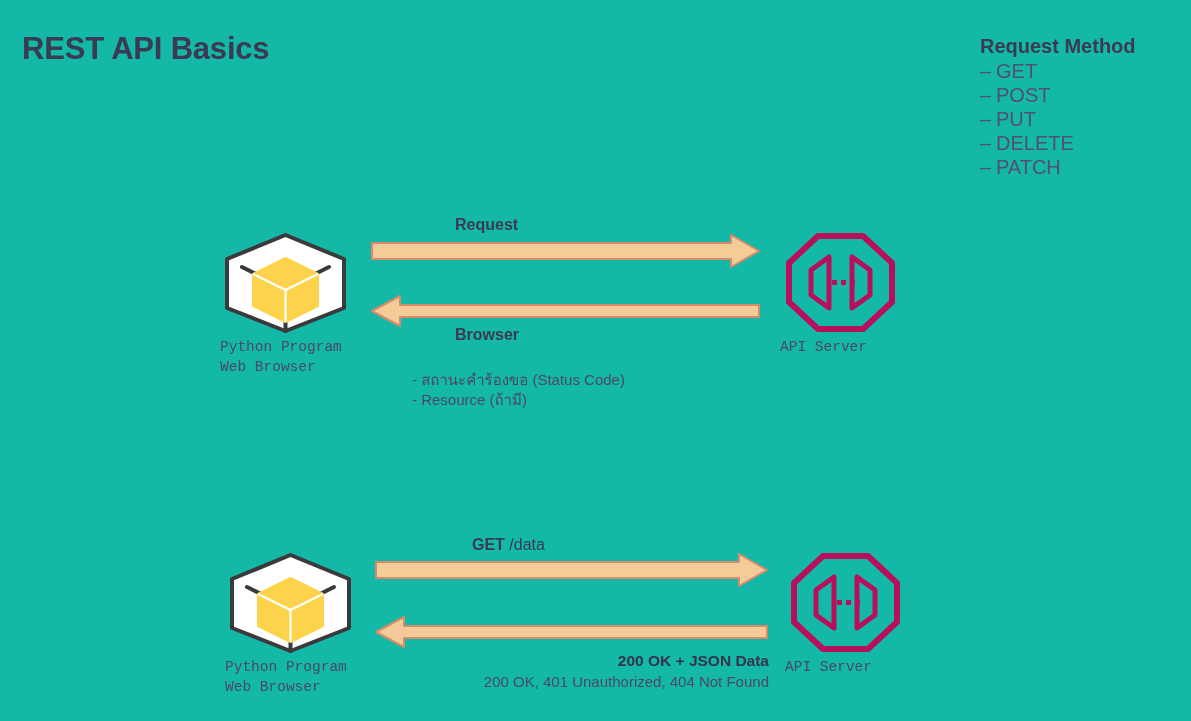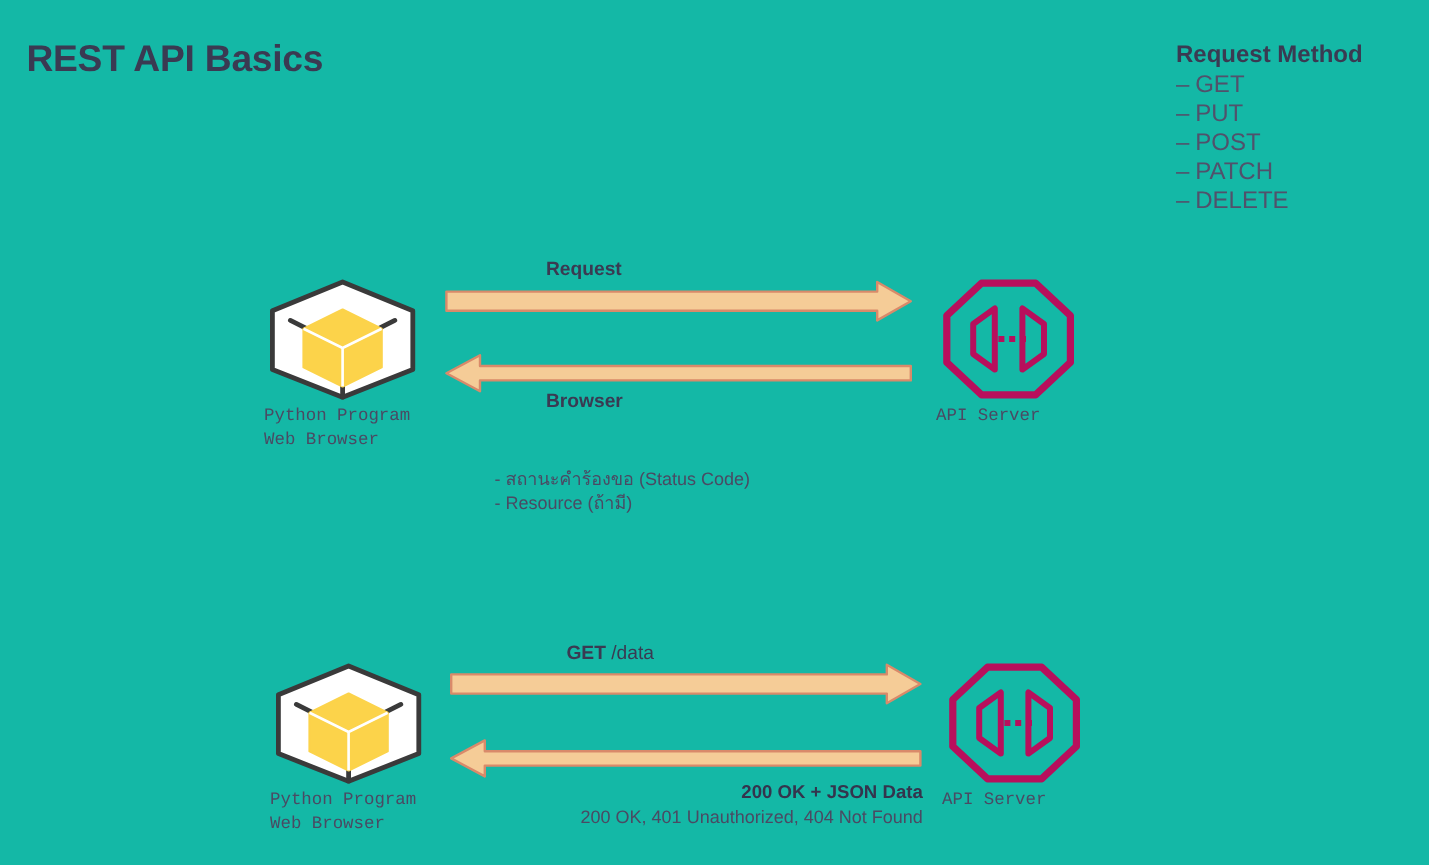--- a/index.html
+++ b/index.html
@@ -117,30 +117,30 @@
 
   <div class="page-title">REST API Basics</div>
 
   <div class="methods-panel">
     <div class="methods-title">Request Method</div>
     <ul class="methods-list">
       <li>
         <span class="dash">–</span><span>GET</span>
       </li>
       <li>
+        <span class="dash">–</span><span>POST</span>
+      </li>
+      <li>
         <span class="dash">–</span><span>PUT</span>
       </li>
       <li>
-        <span class="dash">–</span><span>POST</span>
+        <span class="dash">–</span><span>DELETE</span>
       </li>
       <li>
         <span class="dash">–</span><span>PATCH</span>
-      </li>
-      <li>
-        <span class="dash">–</span><span>DELETE</span>
       </li>
     </ul>
   </div>
 
 
   <div class="node" style="left:220px; top:232px; width:131px;">
     <svg width="131" height="101" viewBox="0 0 131 101" aria-hidden="true">
       <polygon points="65.5,3 124,27 124,76 65.5,99 7,76 7,27" fill="#ffffff" stroke="#3a3a3a" stroke-width="4" stroke-linejoin="round"></polygon>
       <line x1="22" y1="35" x2="46" y2="47" stroke="#3a3a3a" stroke-width="4" stroke-linecap="round"></line>
       <line x1="109" y1="35" x2="85" y2="47" stroke="#3a3a3a" stroke-width="4" stroke-linecap="round"></line>
@@ -176,21 +176,21 @@
   <svg style="position:absolute; left:371px; top:234px;" width="390" height="34" aria-hidden="true">
     <polygon points="1,9 360,9 360,1 388,17 360,33 360,25 1,25" fill="#f5cc97" stroke="#d98a6a" stroke-width="2" stroke-linejoin="round"></polygon>
   </svg>
 
   <svg style="position:absolute; left:371px; top:294px;" width="390" height="34" aria-hidden="true">
     <polygon points="388,11 29,11 29,2 1,17 29,32 29,23 388,23" fill="#f5cc97" stroke="#d98a6a" stroke-width="2" stroke-linejoin="round"></polygon>
   </svg>
 
   <div class="arrow-label bold" style="left:455px; top:326px; width:200px;">Browser</div>
 
-  <div class="flow-note" style="left:412px; top:390px;">
+  <div class="flow-note" style="left:412px; top:370px;">
     <div>- สถานะคำร้องขอ (Status Code)</div>
     <div>- Resource (ถ้ามี)</div>
   </div>
 
   <div class="node" style="left:225px; top:552px; width:131px;">
     <svg width="131" height="101" viewBox="0 0 131 101" aria-hidden="true">
       <polygon points="65.5,3 124,27 124,76 65.5,99 7,76 7,27" fill="#ffffff" stroke="#3a3a3a" stroke-width="4" stroke-linejoin="round"></polygon>
       <line x1="22" y1="35" x2="46" y2="47" stroke="#3a3a3a" stroke-width="4" stroke-linecap="round"></line>
       <line x1="109" y1="35" x2="85" y2="47" stroke="#3a3a3a" stroke-width="4" stroke-linecap="round"></line>
       <line x1="65.5" y1="99" x2="65.5" y2="72" stroke="#3a3a3a" stroke-width="4" stroke-linecap="round"></line>

